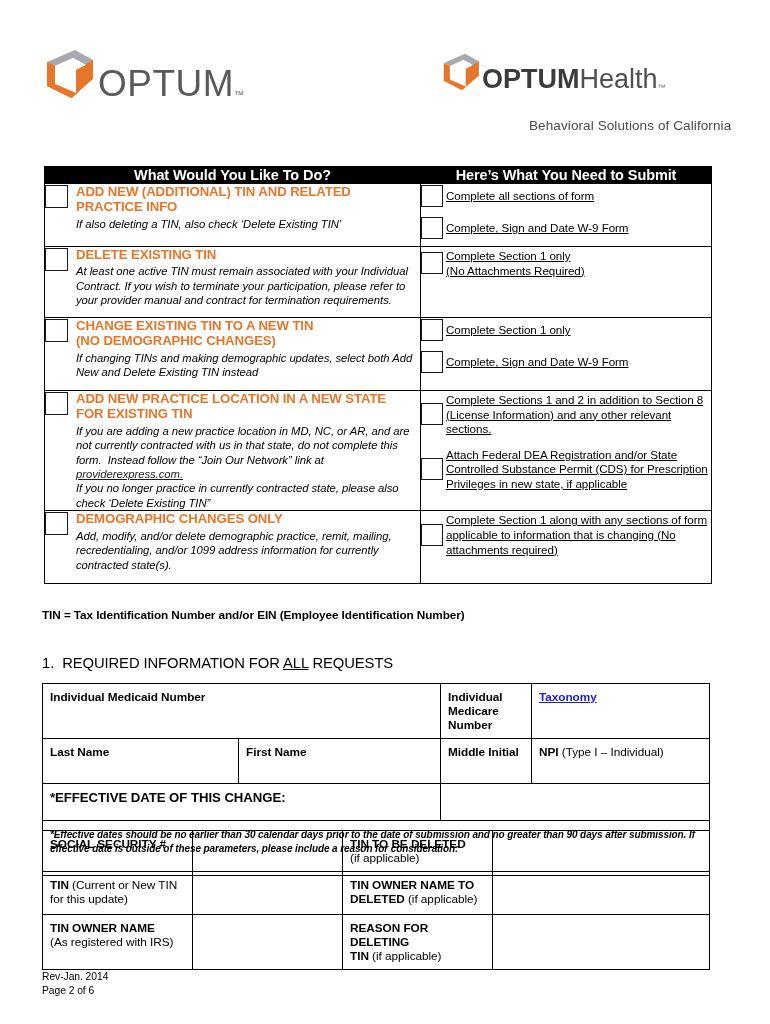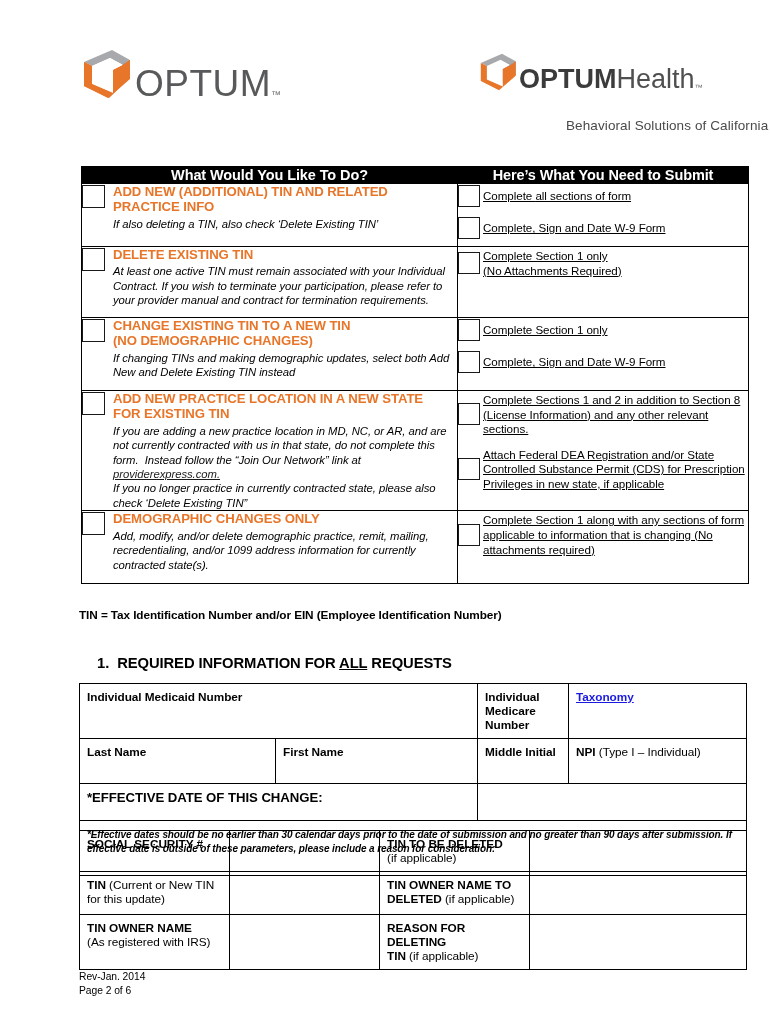--- a/index.html
+++ b/index.html
@@ -13,21 +13,20 @@
     font-family: "Liberation Sans", sans-serif;
     color: #000000;
     position: relative;
     overflow: hidden;
   }
   .page {
     position: relative;
     width: 662px;
     height: 1024px;
     box-sizing: border-box;
-    margin-left: 37px;
   }
 
   
   .logo-row {
     position: relative;
     height: 145px;
   }
   .logo-left {
     position: absolute;
     left: 42px;
@@ -198,24 +197,24 @@
     top: 608px;
     font-size: 11.8px;
     font-weight: 700;
     letter-spacing: -0.1px;
     text-align: right;
   }
 
   
   .section-head {
     position: absolute;
-    left: 60px;
+    left: 42px;
     top: 655px;
     font-size: 14.8px;
-    font-weight: 700;
+    font-weight: 400;
     letter-spacing: -0.1px;
   }
   .sec-table {
     position: absolute;
     left: 42px;
     width: 667px;
     border-collapse: collapse;
     table-layout: fixed;
   }
   .sec-table td {

